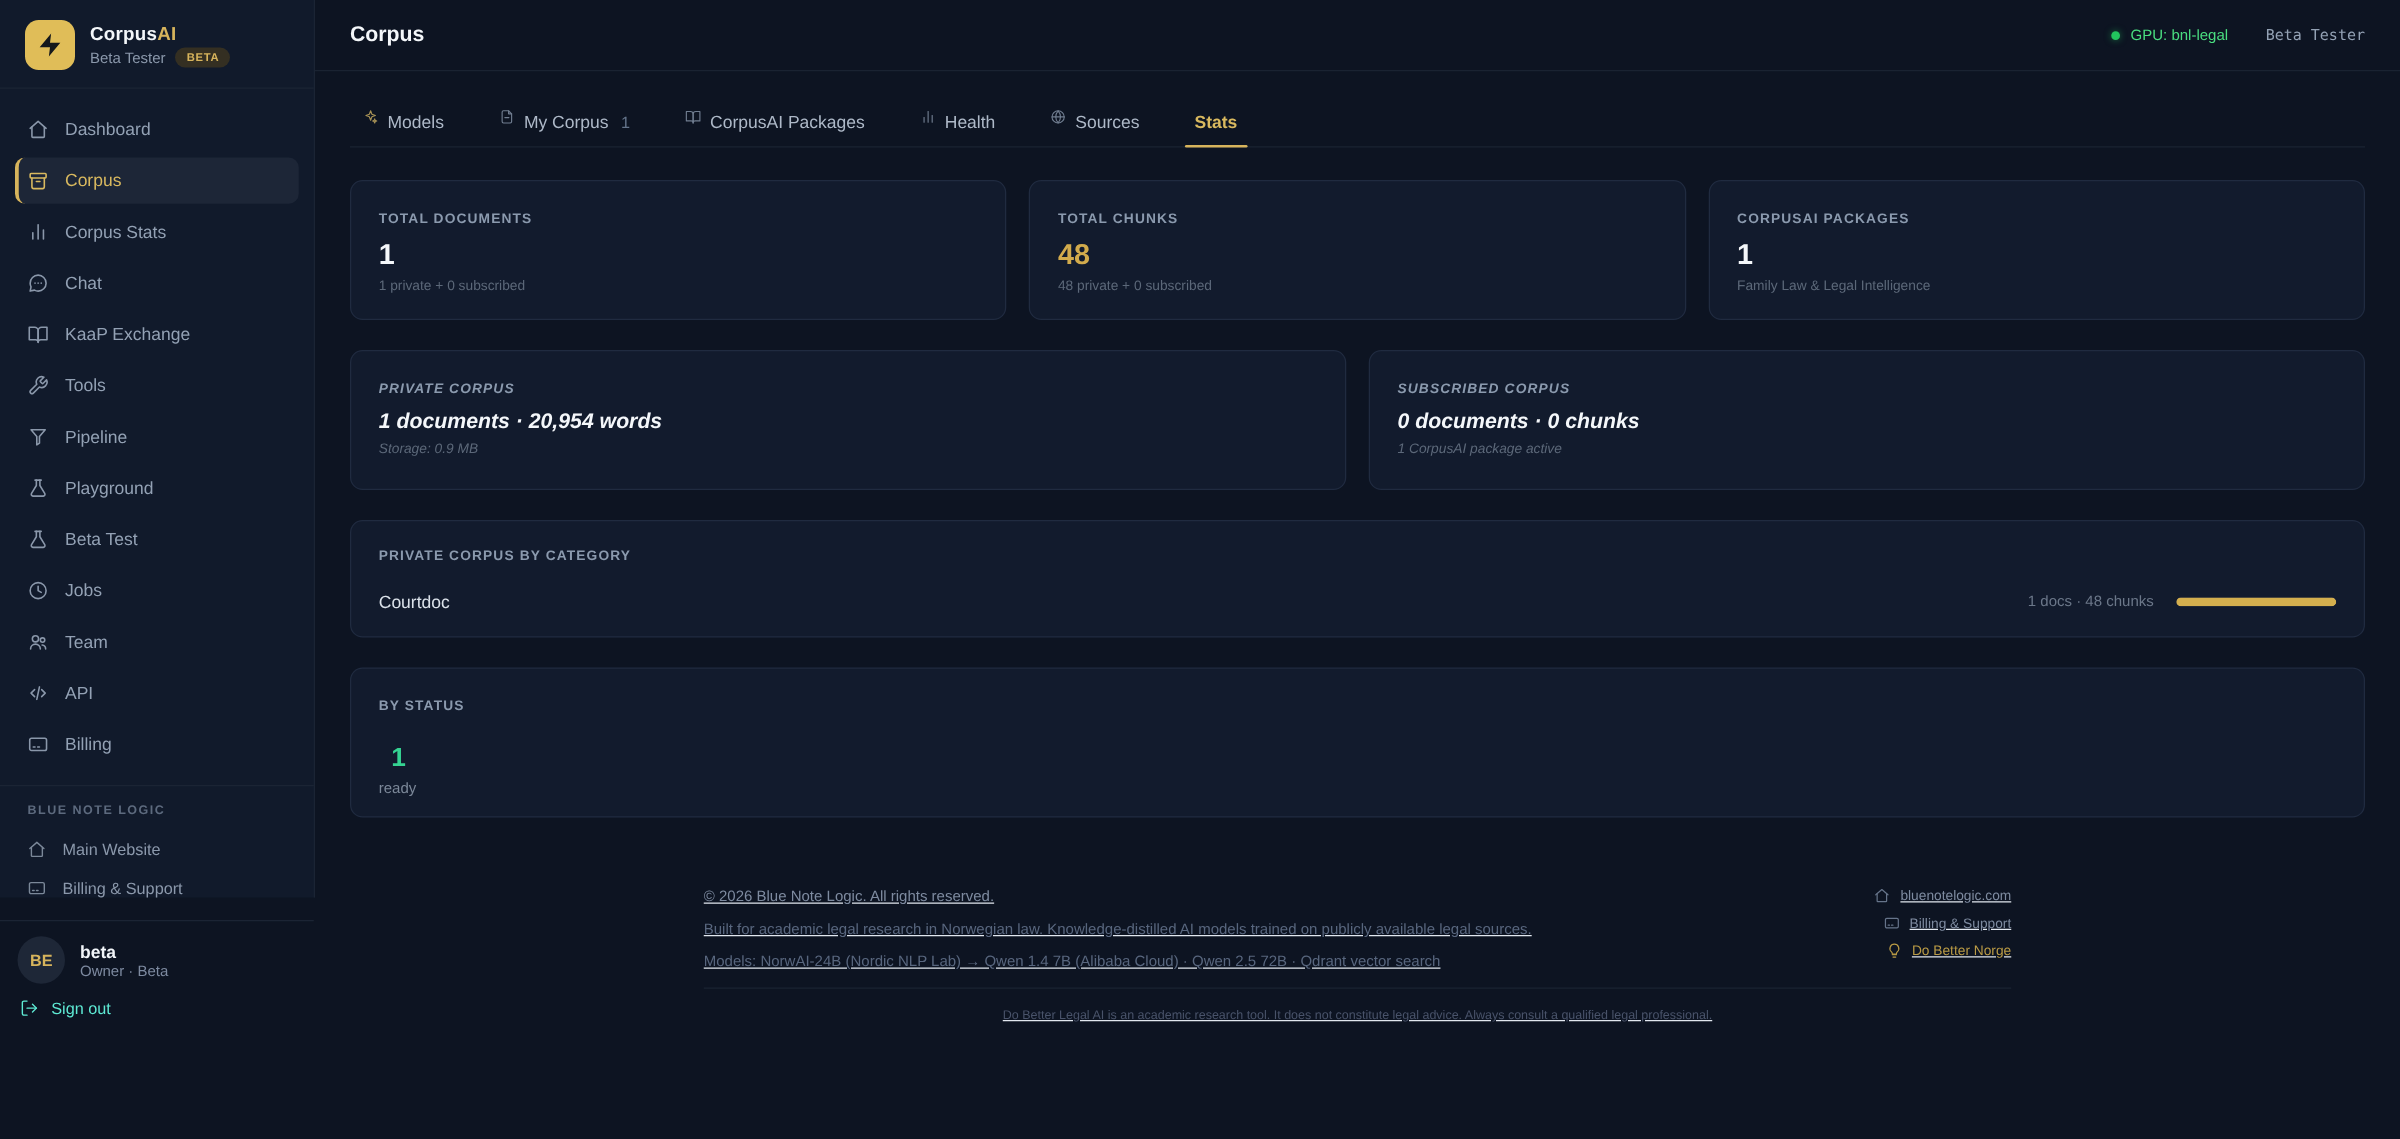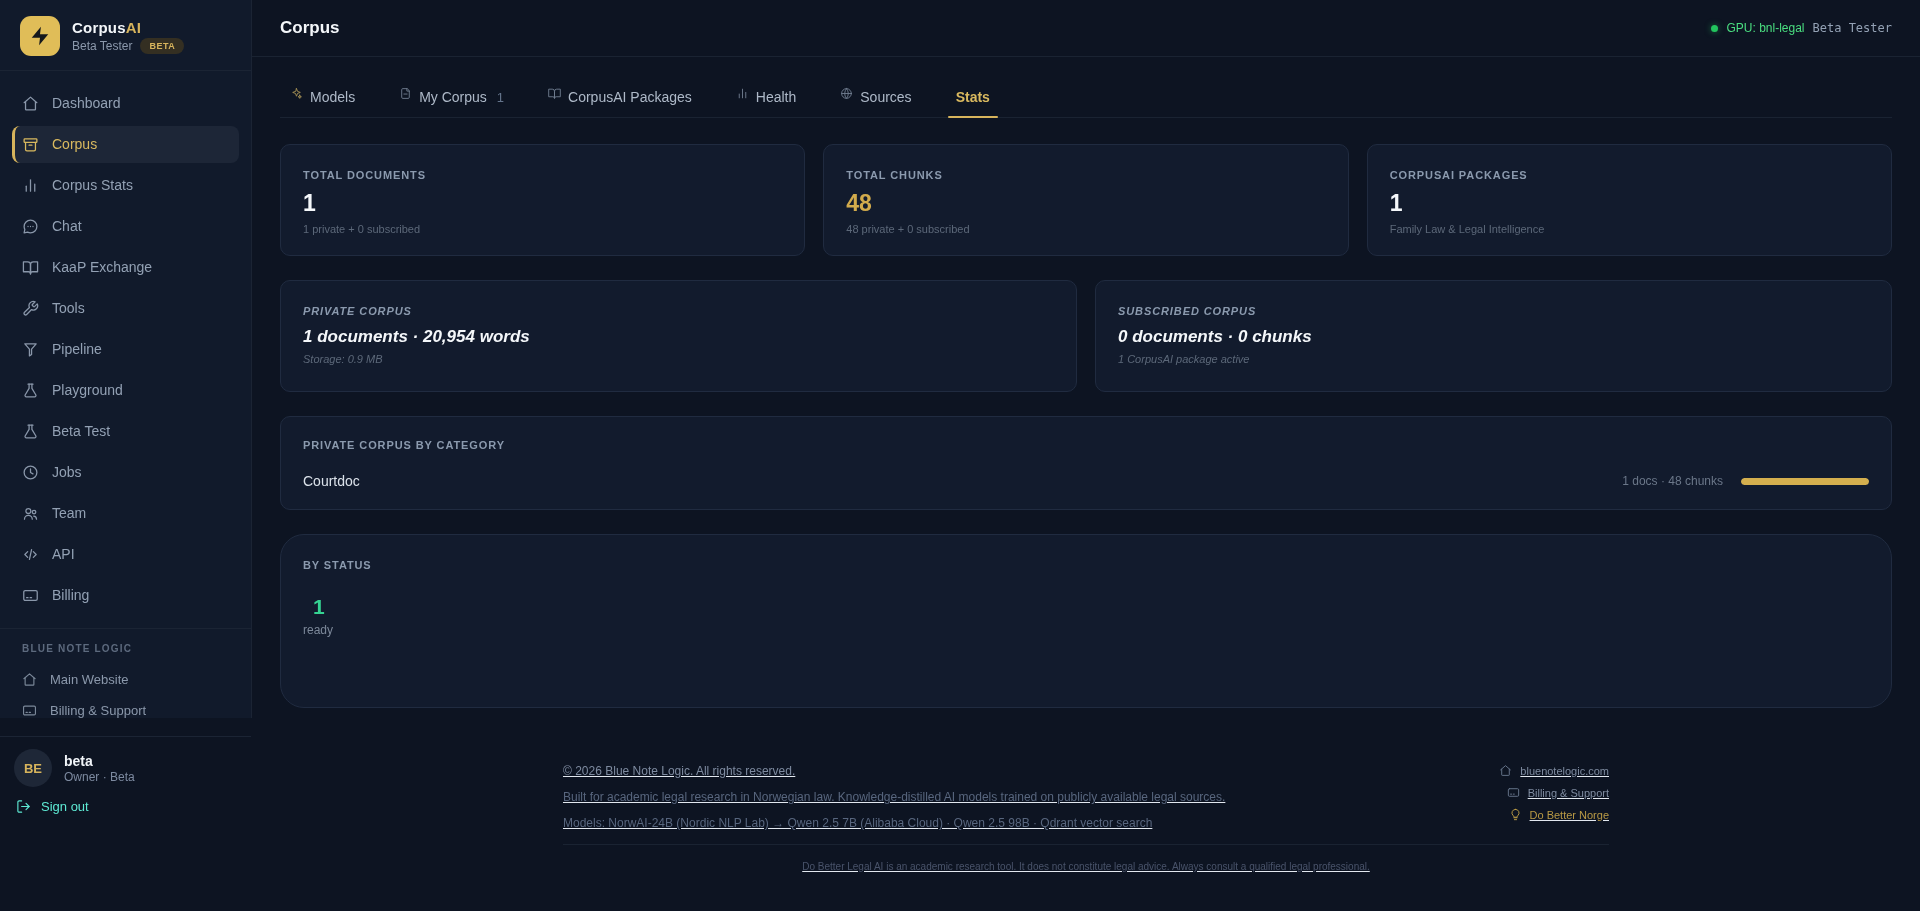--- a/index.html
+++ b/index.html
@@ -51,21 +51,21 @@
   .signout { display:flex; align-items:center; gap:10px; color:#5eead4; font-size:13px; padding:12px 2px 2px 2px; cursor:pointer; }
   .signout .nico { width:15px; height:15px; }
 
   
   .main { flex:1; display:flex; flex-direction:column; height:911px; }
   .topbar {
     height:57px; min-height:57px; display:flex; align-items:center; justify-content:space-between;
     padding:0 28px; border-bottom:1px solid #1a2332;
   }
   .page-title { font-size:17px; font-weight:bold; color:#f4f7fa; }
-  .top-right { display:flex; align-items:center; gap:8px;text-align:center; }
+  .top-right { display:flex; align-items:center; gap:30px;text-align:center; }
   .gpu { display:flex; align-items:center; gap:8px; font-size:12px; color:#4ade80; }
   .gpu-dot { width:7px; height:7px; border-radius:50%; background:#22c55e; box-shadow:0 0 6px #22c55e88; }
   .top-user { font-family:"DejaVu Sans Mono","Liberation Mono",monospace; font-size:12px; color:#93a1b4; }
 
   .content { padding:20px 28px 0 28px; flex:1; }
   .tabs { display:flex; align-items:flex-end; gap:40px; border-bottom:1px solid #1a2332; padding:4px 8px 0 8px; }
   .tab { display:flex; align-items:center; gap:7px; font-size:14px; color:#aeb9c8; padding:8px 2px 12px 2px; cursor:pointer; position:relative; }
   .tab .tico { width:13px; height:13px; color:#707d90; position:relative; top:-4px; }
   .tab .tico.goldish { color:#a69155; }
   .tab .tab-badge { font-size:13px; color:#64748b; margin-left:3px; }
@@ -85,21 +85,21 @@
   .corpus-card { height:112px; padding:24px 22px;font-style:italic; }
   .corpus-val { font-size:17px; font-weight:bold; color:#f4f7fa; margin-top:10px; }
 
   .wide-card { margin-top:24px; padding:22px 22px 20px 22px; }
   .cat-row { display:flex; align-items:center; margin-top:22px; }
   .cat-name { font-size:14px; color:#dbe2ea; flex:1; }
   .cat-meta { font-size:12px; color:#6b7789; margin-right:18px; }
   .cat-bar-track { width:128px; height:7px; border-radius:4px; background:#2a3042; overflow:hidden; }
   .cat-bar-fill { height:100%; background:#d4af4e; border-radius:4px; }
 
-  .status-card { margin-top:24px; padding:24px 22px 26px 22px; height:174px;border-radius:24px; }
+  .status-card { margin-top:24px; padding:24px 22px 26px 22px; height:120px; }
   .status-num { font-size:21px; font-weight:bold; color:#35d392; margin-top:24px; padding-left:10px; }
   .status-lbl { font-size:12px; color:#7c8899; margin-top:4px; }
 
   
   .footer { max-width:1046px; margin:56px auto 0 auto;text-decoration:underline; }
   .foot-top { display:flex; justify-content:space-between; }
   .foot-left { font-size:12px; }
   .f-line1 { color:#7e8ba0; }
   .f-line2, .f-line3 { color:#58667e; margin-top:12px; }
   .foot-right { text-align:right; font-size:11px; color:#7e8ba0; }
@@ -412,21 +412,21 @@
       <div class="card-label">BY STATUS</div>
       <div class="status-num">1</div>
       <div class="status-lbl">ready</div>
     </div>
 
     <footer class="footer">
       <div class="foot-top">
         <div class="foot-left">
           <div class="f-line1">© 2026 Blue Note Logic. All rights reserved.</div>
           <div class="f-line2">Built for academic legal research in Norwegian law. Knowledge-distilled AI models trained on publicly available legal sources.</div>
-          <div class="f-line3">Models: NorwAI-24B (Nordic NLP Lab) → Qwen 2.5 7B (Alibaba Cloud) · Qwen 2.5 98B · Qdrant vector search</div>
+          <div class="f-line3">Models: NorwAI-24B (Nordic NLP Lab) → Qwen 1.4 7B (Alibaba Cloud) · Qwen 2.5 72B · Qdrant vector search</div>
         </div>
         <div class="foot-right">
           <div class="f-link">
             <span class="nico">
                 <svg viewBox="0 0 24 24" width="13" height="13" fill="none" stroke="currentColor" stroke-width="1.8" stroke-linecap="round" stroke-linejoin="round">
                   <path d="M3 10.8 12 3l9 7.8"></path>
                   <path d="M5 9.5V20a1 1 0 0 0 1 1h12a1 1 0 0 0 1-1V9.5"></path>
                 </svg>
               </span>
             <span>bluenotelogic.com</span>

